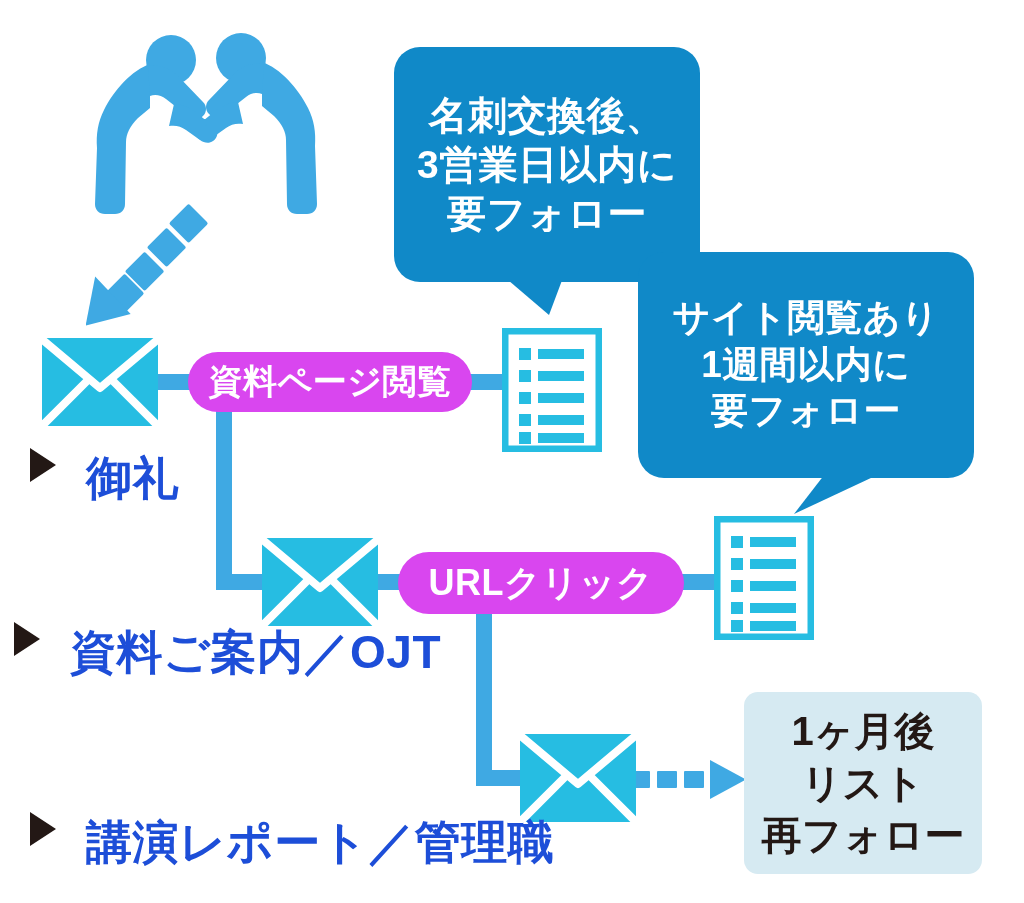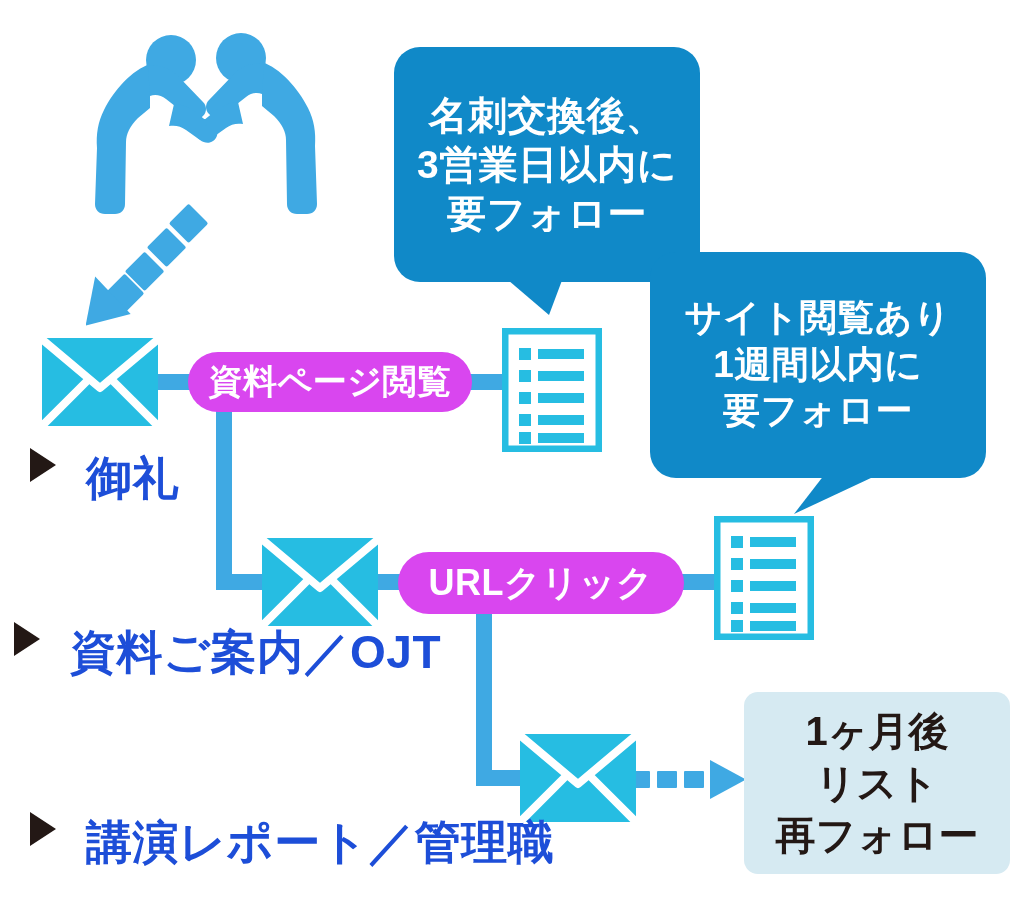--- a/index.html
+++ b/index.html
@@ -167,21 +167,21 @@
       <span class="bline">名刺交換後、</span>
       <span class="bline">3営業日以内に</span>
       <span class="bline">要フォロー</span>
     </div>
   </div>
 
   <div class="abs" style="left:638px; top:252px; width:380px; height:268px;">
     <svg class="abs" style="left:0; top:0;" viewBox="0 0 380 268" width="380" height="268" aria-hidden="true">
       <path d="M190,218 L250,218 L156,262 Z" fill="#1089c8"></path>
     </svg>
-    <div class="bubble abs" style="left:12px; top:0; width:336px; height:226px; font-size:37px;">
+    <div class="bubble abs" style="left:0; top:0; width:336px; height:226px; font-size:37px;">
       <span class="bline">サイト閲覧あり</span>
       <span class="bline">1週間以内に</span>
       <span class="bline">要フォロー</span>
     </div>
   </div>
 
   <div class="abs" style="left:42px; top:338px; width:116px; height:88px;">
     <svg viewBox="0 0 116 88" width="116" height="88" aria-hidden="true">
       <rect x="0" y="0" width="116" height="88" fill="#26bde2"></rect>
       <path d="M2,3 L58,50 L114,3" fill="none" stroke="#ffffff" stroke-width="8" stroke-linejoin="round" stroke-linecap="round"></path>
@@ -255,21 +255,21 @@
 
   <div class="abs" style="left:520px; top:734px; width:116px; height:88px;">
     <svg viewBox="0 0 116 88" width="116" height="88" aria-hidden="true">
       <rect x="0" y="0" width="116" height="88" fill="#26bde2"></rect>
       <path d="M2,3 L58,50 L114,3" fill="none" stroke="#ffffff" stroke-width="8" stroke-linejoin="round" stroke-linecap="round"></path>
       <path d="M2,86 L44,44" fill="none" stroke="#ffffff" stroke-width="8" stroke-linecap="round"></path>
       <path d="M114,86 L72,44" fill="none" stroke="#ffffff" stroke-width="8" stroke-linecap="round"></path>
     </svg>
   </div>
 
-  <div class="followup-box abs" style="left:744px; top:692px; width:266px; height:182px; font-size:40px;">
+  <div class="followup-box abs" style="left:744px; top:692px; width:238px; height:182px; font-size:40px;">
     <span class="fline">1ヶ月後</span>
     <span class="fline">リスト</span>
     <span class="fline">再フォロー</span>
   </div>
 
   <div class="stage-label abs" style="left:30px; top:812px; font-size:46px;">
     <span class="tri"></span>
     <span>講演レポート／管理職</span>
   </div>
 

